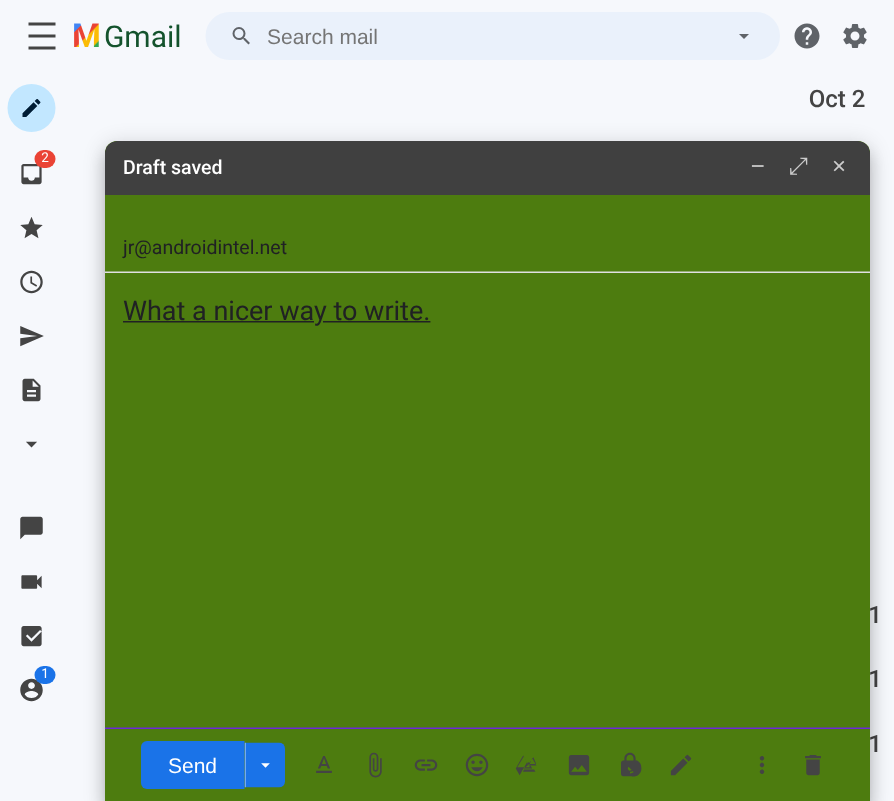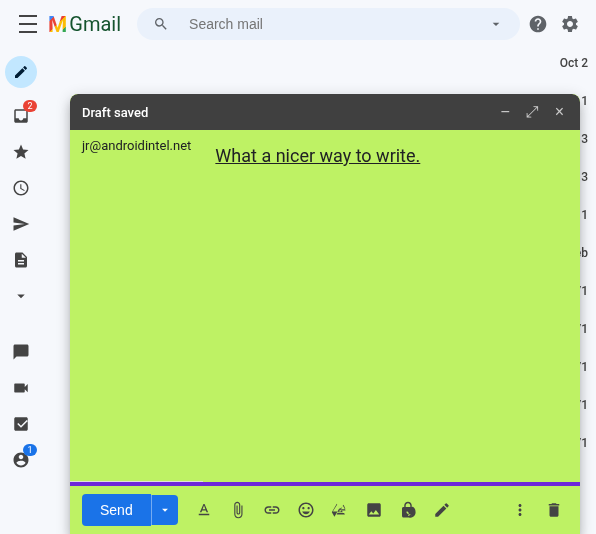--- a/index.html
+++ b/index.html
@@ -49,21 +49,21 @@
     }
     .gmail-text {
       font-size: 20px; color: #14532d; font-weight: 400;
     }
     .search-bar {
       flex: 1;
       display: flex; align-items: flex-end;
       background: #eaf1fb;
       border-radius: 24px;
       padding: 8px 16px;
-      gap: 20px;
+      gap: 9px;
     }
     .search-bar input {
       background: transparent; border: none; outline: none;
       font-size: 14px; color: #202124; flex: 1;
     }
     .top-bar-right {
       display: flex; align-items: center; gap: 12px;
     }
 
     
@@ -109,31 +109,31 @@
       left: 42px; top: 48px; right: 0; bottom: 0;
       background: #f6f8fc;
       overflow: hidden;
     }
     .mail-list-dates {
       position: absolute;
       right: 8px; top: 8px;
       display: flex; flex-direction: column; gap: 24px;
     }
     .mail-date {
-      font-size: 12px; color: #444; font-weight: 500;
-      text-align: right;
+      font-size: 16px; color: #444; font-weight: 500;
+      text-align: left;
     }
 
     
     .compose-overlay {
       position: absolute;
       right: 16px; bottom: 0;
       width: 510px;
       height: 440px;
-      background: #bef264;
+      background: #4d7c0f;
       border-radius: 8px 8px 0 0;
       box-shadow: 0 8px 10px 1px rgba(0,0,0,0.14), 0 3px 14px 2px rgba(0,0,0,0.12), 0 5px 5px -3px rgba(0,0,0,0.2);
       display: flex;
       flex-direction: column;
       overflow: hidden;
     }
 
     
     .compose-header {
       background: #404040;
@@ -152,22 +152,23 @@
     .compose-header-btn {
       background: none; border: none; cursor: pointer;
       color: #ccc; font-size: 16px; line-height: 1;
       padding: 2px 4px;
       display: flex; align-items: center; justify-content: center;
     }
 
     
     .compose-fields {
       flex: 1;
-      display: flex; flex-direction: row;
+      display: flex; flex-direction: column;
       overflow: hidden;
+      margin-top: 20px;
     }
     .compose-field {
       padding: 8px 12px;
       border-bottom: 1px solid #e0e0e0;
       font-size: 13px;
       color: #202124;
       flex-shrink: 0;
     }
     .compose-field.subject {
       font-weight: 500;
@@ -182,22 +183,22 @@
       text-decoration: underline;
     }
     @keyframes blink {
       50% { opacity: 0; }
     }
 
     
     .compose-footer {
       display: flex;
       align-items: center;
-      padding: 8px 12px;
-      border-top: 4px solid #6d28d9;
+      padding: 8px 24px;
+      border-top: 1px solid #6d28d9;
       gap: 8px;
       flex-shrink: 0;
     }
     .send-btn-group {
       display: flex; align-items: center;
     }
     .send-btn {
       background: #1a73e8;
       color: white;
       border: none;

